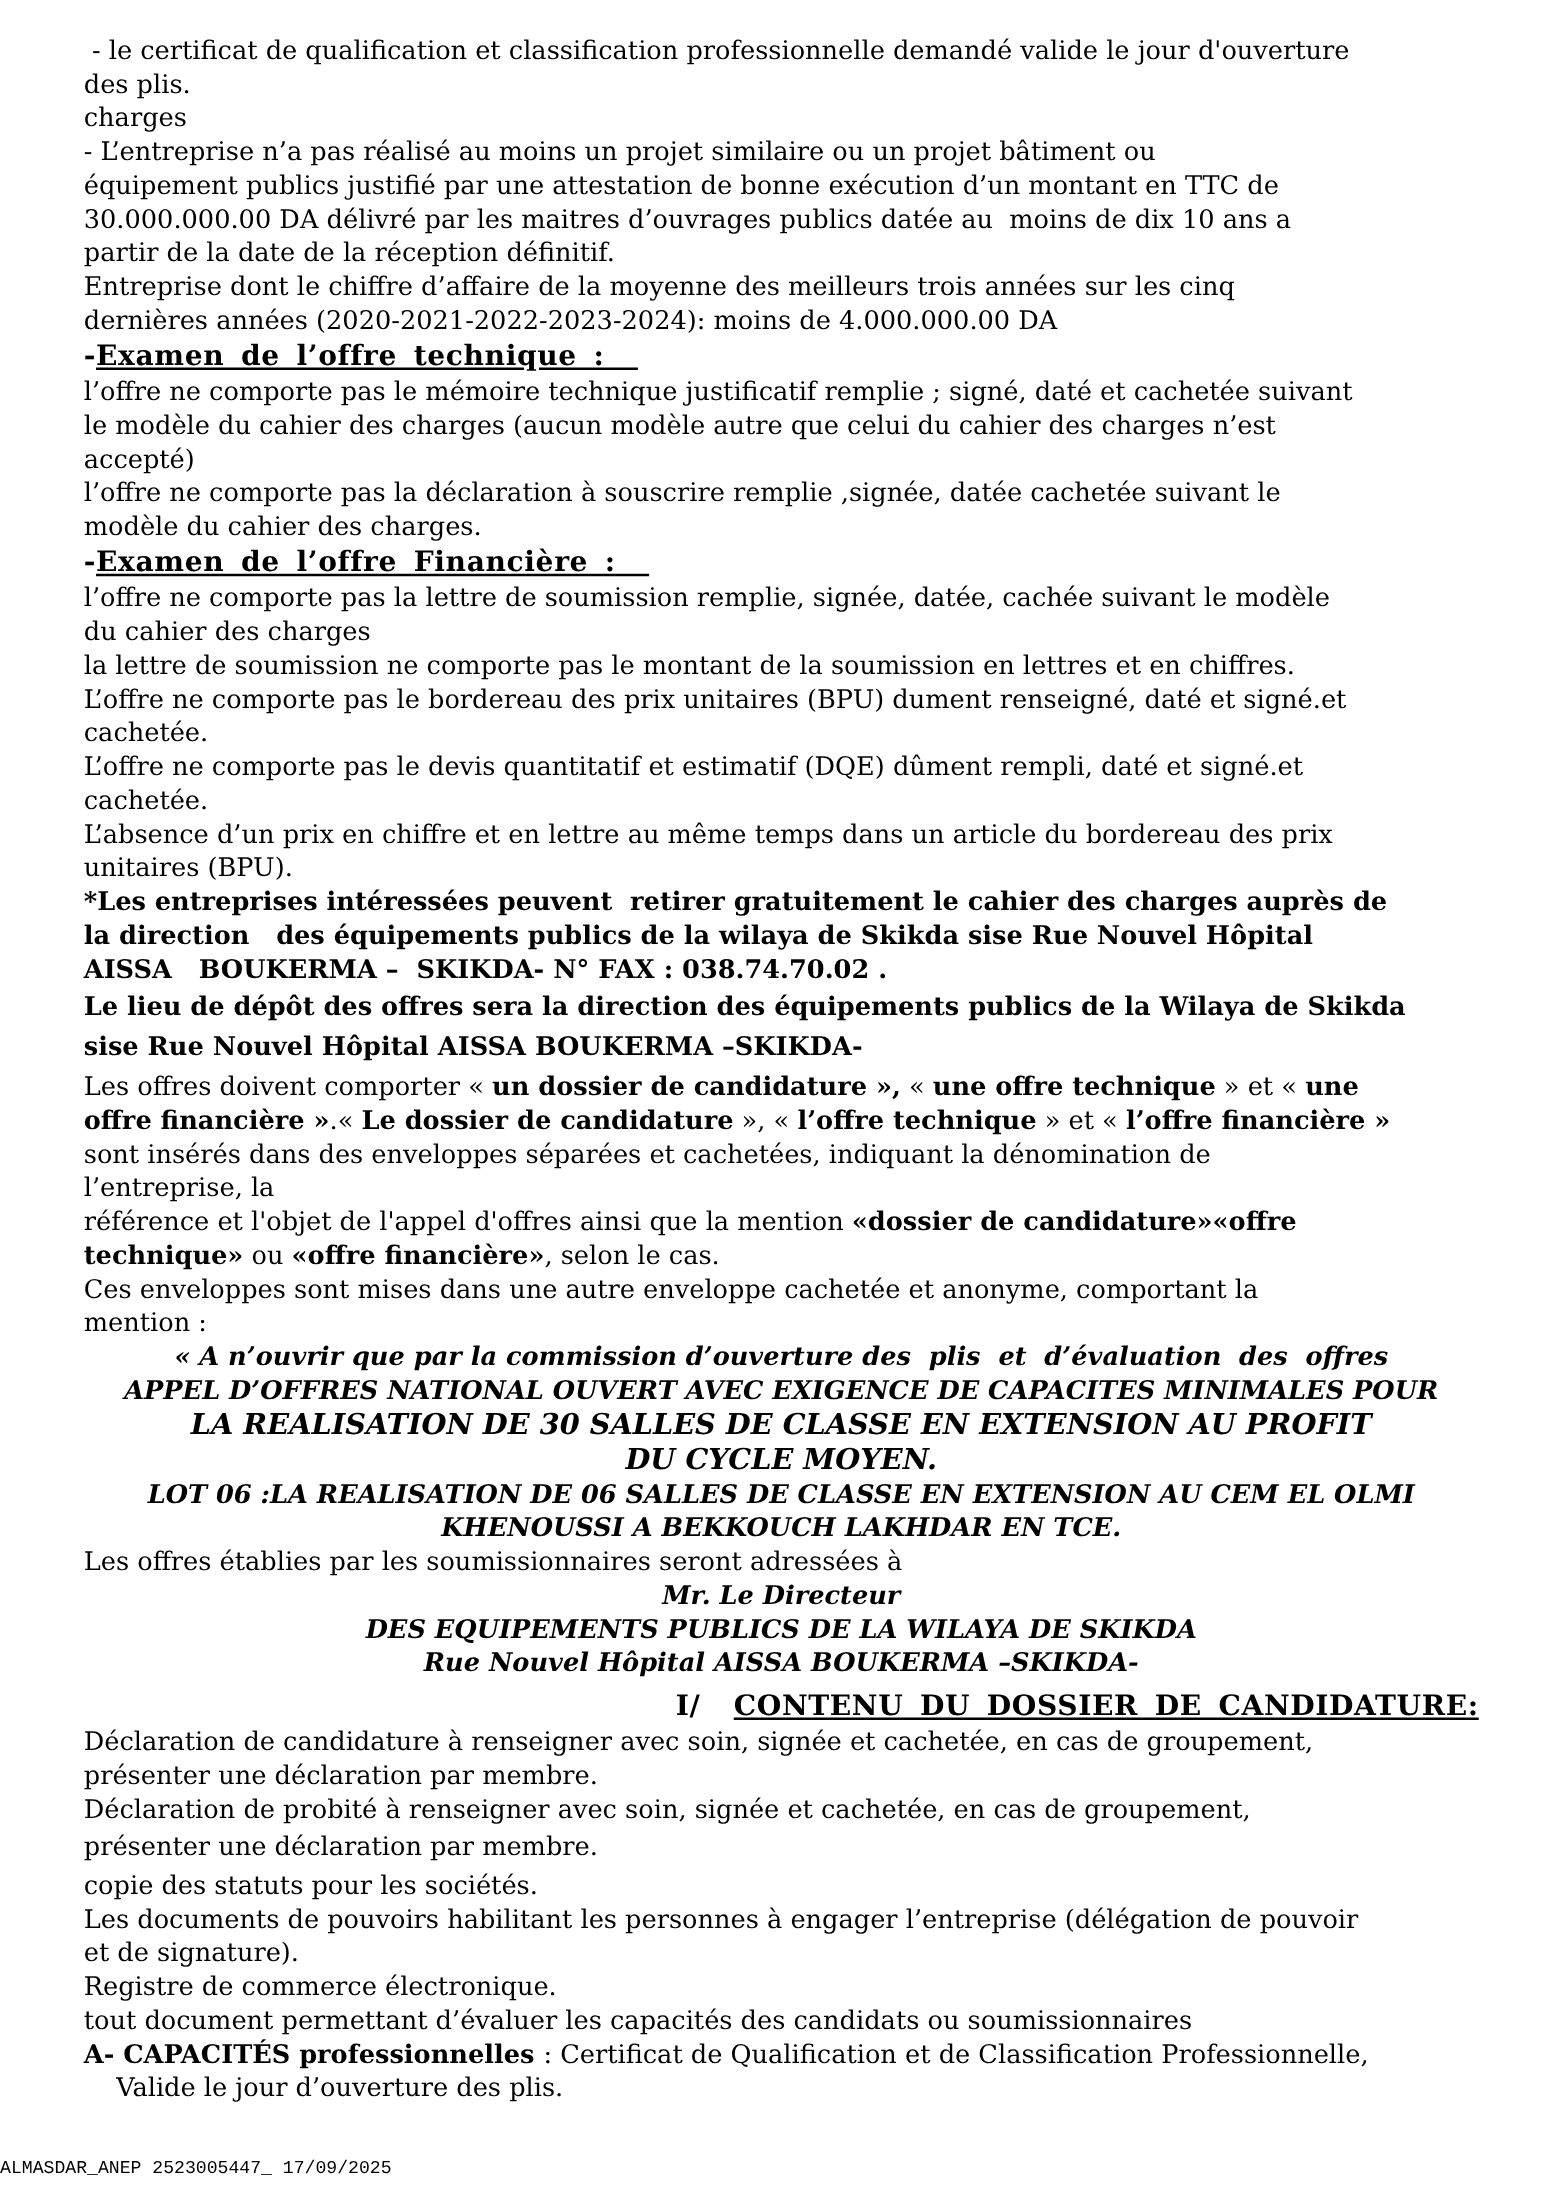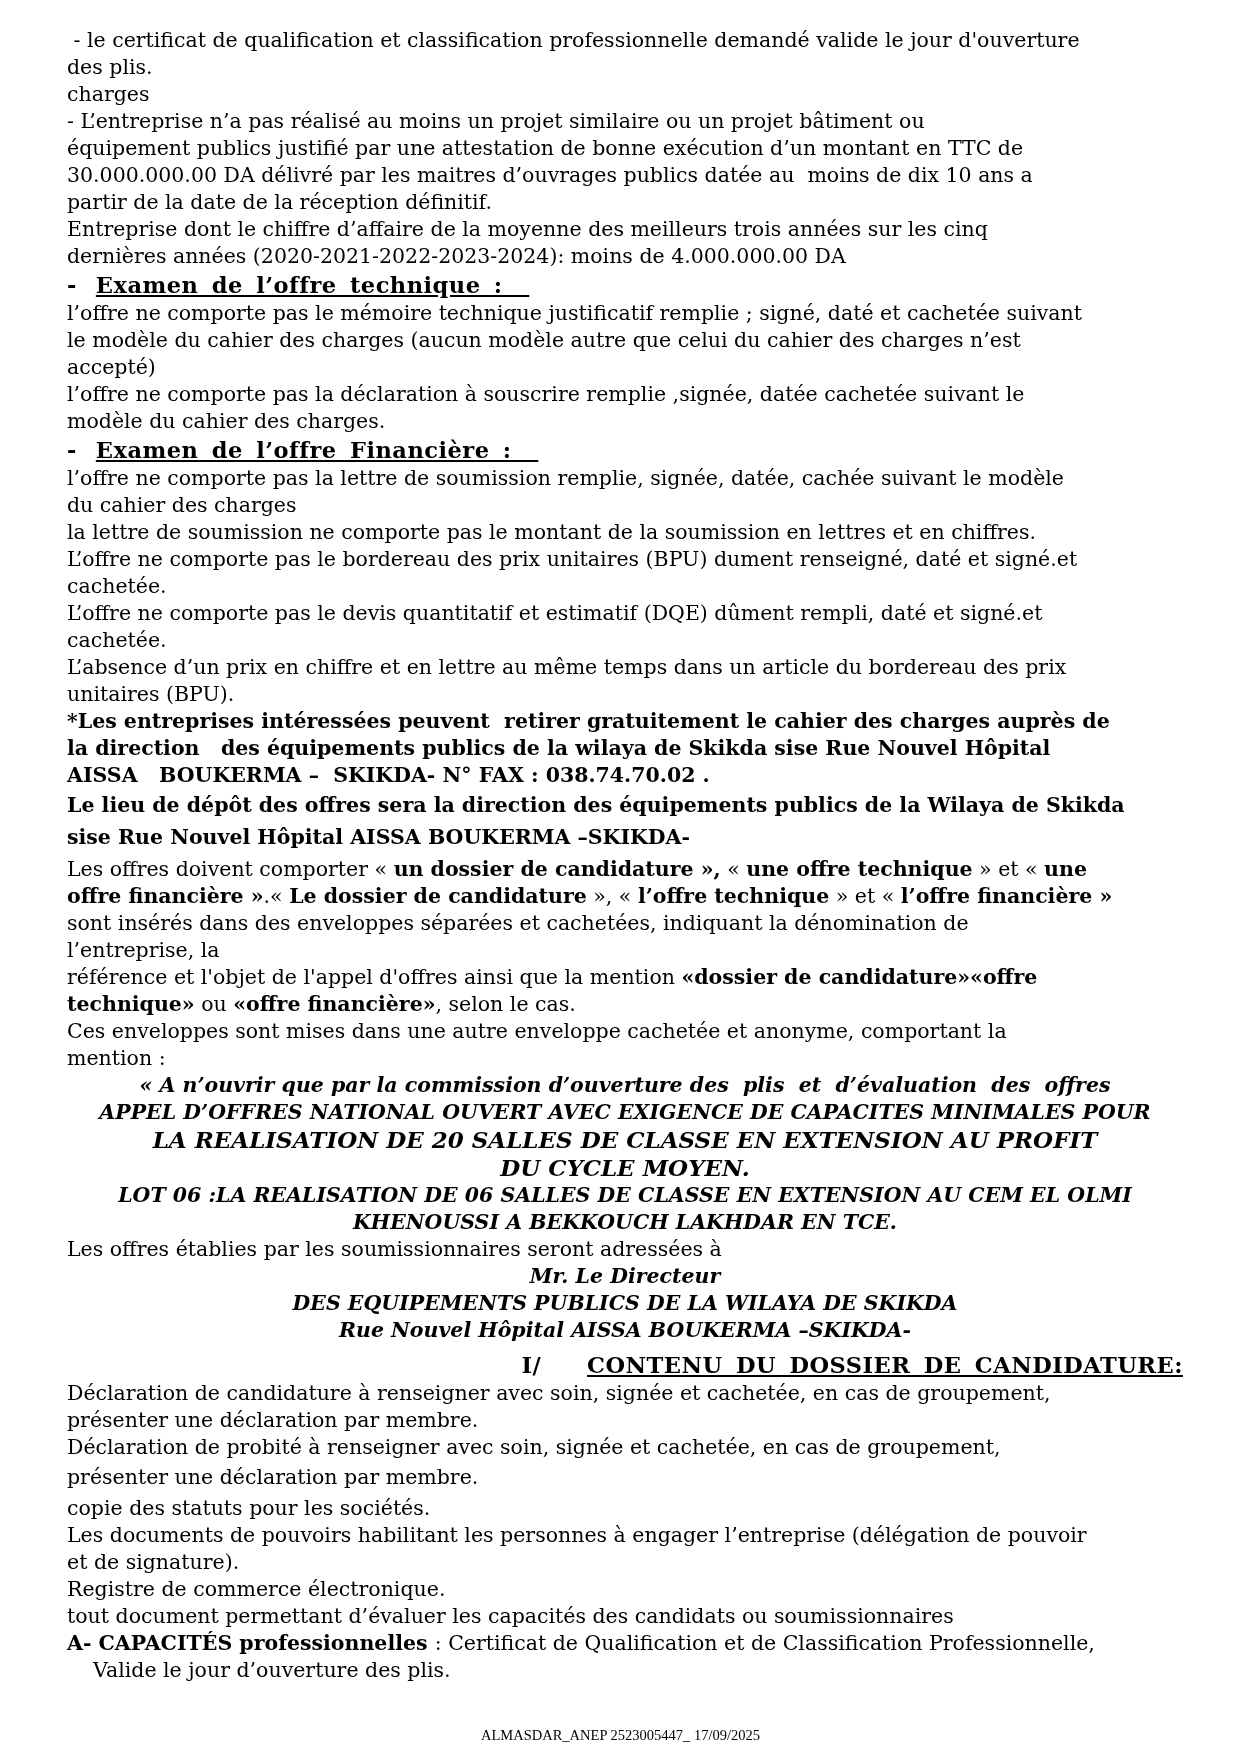--- a/index.html
+++ b/index.html
@@ -16,31 +16,30 @@
     top: 27px;
     left: 67px;
     width: 1116px;
     font-family: "DejaVu Serif", "Liberation Serif", serif;
     font-size: 20.5px;
     line-height: 27px;
   }
   .line   { margin: 0; white-space: pre; }
   .center { text-align: center; font-style: italic; }
   .bold   { font-weight: 700; }
-  .u      { text-decoration: underline; margin-left: 19px; }
+  .u      { text-decoration: underline; }
   .h      { font-size: 22.5px; line-height: 30px; word-spacing: 5px; letter-spacing: 0.5px; }
   .big    { font-size: 23px; line-height: 28px; }
   .indent { margin-left: 26px; }
   .footer {
     position: absolute;
     left: 0;
     top: 1727px;
     width: 1241px;
-    text-align: center;
-    font-family: Liberation Serif, serif;
+    font-family: Liberation Mono, monospace;
     font-size: 14.5px;
     color: #000;
   }
 </style>
 </head>
 <body>
 
 <div class="page">
     <p class="line"> - le certificat de qualification et classification professionnelle demandé valide le jour d'ouverture</p>
     <p class="line">des plis.</p>
@@ -75,21 +74,21 @@
     <p class="line" style="margin-top: 5px;"><span class="">Les offres doivent comporter « </span><span class="bold ">un dossier de candidature »,</span><span class=""> « </span><span class="bold ">une offre technique</span><span class=""> » et « </span><span class="bold ">une</span></p>
     <p class="line"><span class="bold ">offre financière »</span><span class="">.« </span><span class="bold ">Le dossier de candidature</span><span class=""> », « </span><span class="bold ">l’offre technique</span><span class=""> » et « </span><span class="bold ">l’offre financière »</span></p>
     <p class="line">sont insérés dans des enveloppes séparées et cachetées, indiquant la dénomination de</p>
     <p class="line">l’entreprise, la</p>
     <p class="line"><span class="">référence et l'objet de l'appel d'offres ainsi que la mention </span><span class="bold ">«dossier de candidature»«offre</span></p>
     <p class="line"><span class="bold ">technique»</span><span class=""> ou </span><span class="bold ">«offre financière»</span><span class="">, selon le cas.</span></p>
     <p class="line">Ces enveloppes sont mises dans une autre enveloppe cachetée et anonyme, comportant la</p>
     <p class="line">mention :</p>
     <p class="line center bold">« A n’ouvrir que par la commission d’ouverture des  plis  et  d’évaluation  des  offres</p>
     <p class="line center bold">APPEL D’OFFRES NATIONAL OUVERT AVEC EXIGENCE DE CAPACITES MINIMALES POUR</p>
-    <p class="line center bold big">LA REALISATION DE 20 SALLES DE CLASSE EN EXTENSION AU PROFIT</p>
+    <p class="line center bold big">LA REALISATION DE 30 SALLES DE CLASSE EN EXTENSION AU PROFIT</p>
     <p class="line center bold big">DU CYCLE MOYEN.</p>
     <p class="line center bold">LOT 06 :LA REALISATION DE 06 SALLES DE CLASSE EN EXTENSION AU CEM EL OLMI</p>
     <p class="line center bold">KHENOUSSI A BEKKOUCH LAKHDAR EN TCE.</p>
     <p class="line">Les offres établies par les soumissionnaires seront adressées à</p>
     <p class="line center bold">Mr. Le Directeur</p>
     <p class="line center bold">DES EQUIPEMENTS PUBLICS DE LA WILAYA DE SKIKDA</p>
     <p class="line center bold">Rue Nouvel Hôpital AISSA BOUKERMA –SKIKDA-</p>
     <p class="line h" style="margin-top: 6px; text-align: right;"><span class="bold ">I/  </span><span class="bold u">CONTENU DU DOSSIER DE CANDIDATURE:</span></p>
     <p class="line">Déclaration de candidature à renseigner avec soin, signée et cachetée, en cas de groupement,</p>
     <p class="line">présenter une déclaration par membre.</p>

